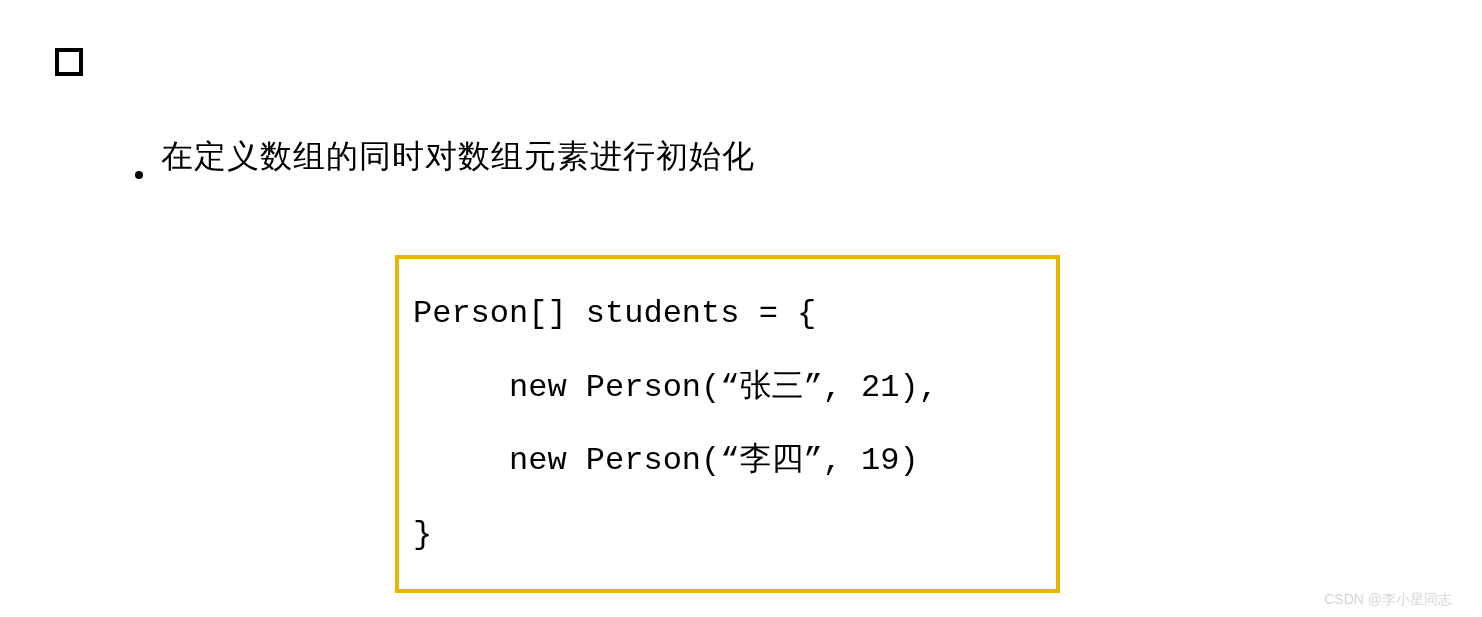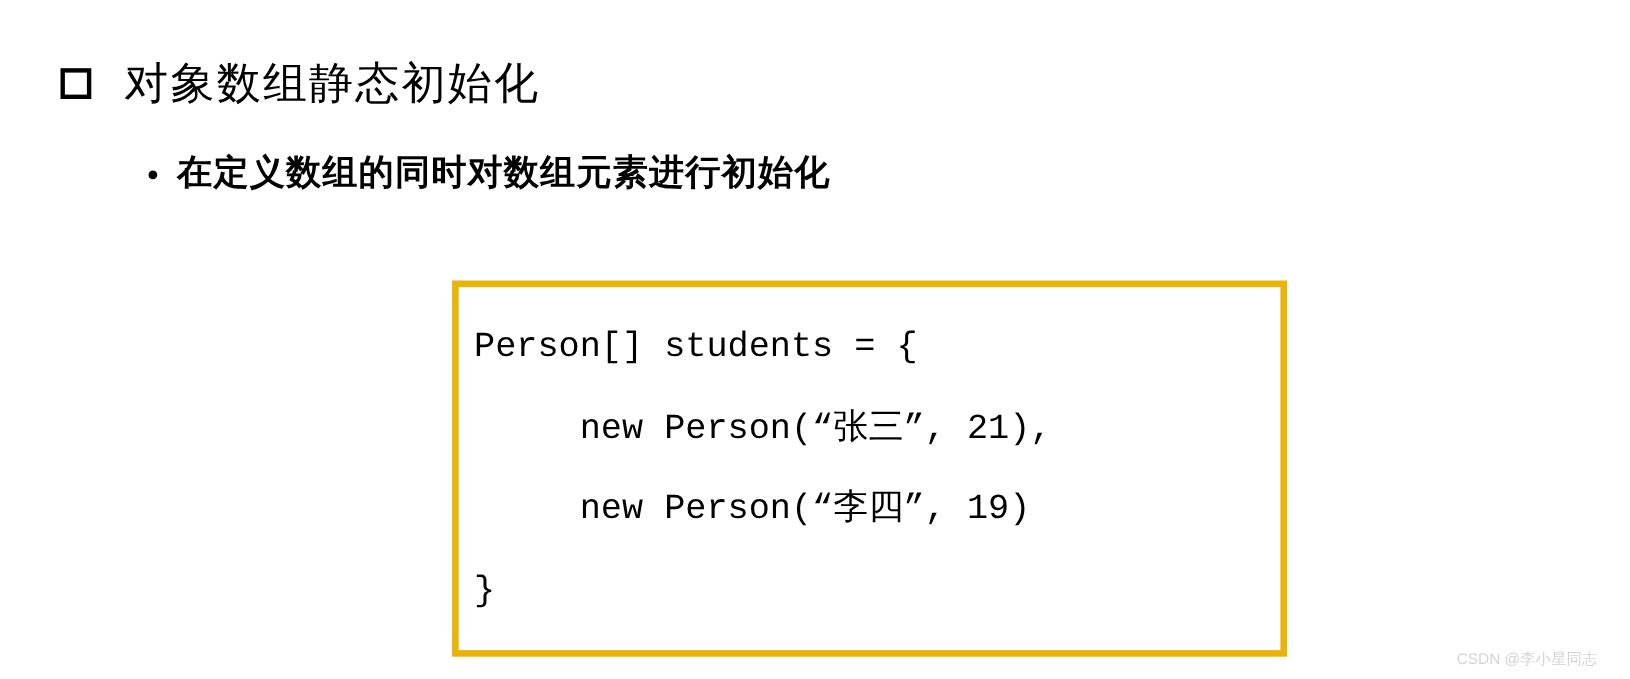--- a/index.html
+++ b/index.html
@@ -34,44 +34,43 @@
       color: #000;
       margin-left: 30px;
       letter-spacing: 2px;
       font-family: "KaiTi", "STKaiti", "Microsoft YaHei", serif;
     }
     .sub-row {
       position: absolute;
       top: 135px;
       left: 135px;
       display: flex;
-      align-items: center;
-      font-weight: bold;
+      align-items: flex-end;
     }
     .dot-bullet {
       width: 8px;
       height: 8px;
       border-radius: 50%;
       background: #000;
       flex-shrink: 0;
       margin-top: 4px;
     }
     .sub-text {
       font-size: 32px;
       color: #000;
       margin-left: 18px;
       letter-spacing: 1px;
       font-family: "KaiTi", "STKaiti", "Microsoft YaHei", serif;
     }
     .code-box {
       position: absolute;
       top: 255px;
-      left: 411px;
-      width: 759px;
-      border: 6px solid #eab308;
+      left: 395px;
+      width: 665px;
+      border: 4px solid #eab308;
       padding: 18px 14px 18px 14px;
     }
     .code-box pre {
       font-family: "Consolas", "Courier New", monospace;
       font-size: 32px;
       line-height: 2.3;
       color: #000;
       white-space: pre;
     }
     .watermark {
@@ -81,21 +80,20 @@
       font-size: 14px;
       color: rgba(0,0,0,0.18);
       font-family: Arial, sans-serif;
     }
   </style>
 </head>
 <body>
 
 <div class="heading-row">
   <div class="square-bullet"></div>
-  <div class="heading-text">对象数组静态初始化</div>
 </div>
 
 <div class="sub-row">
   <div class="dot-bullet"></div>
   <div class="sub-text">在定义数组的同时对数组元素进行初始化</div>
 </div>
 
 <div class="code-box">
   <pre><span>Person[] students = {</span>
 <span>     new Person(“张三”, 21),</span>

